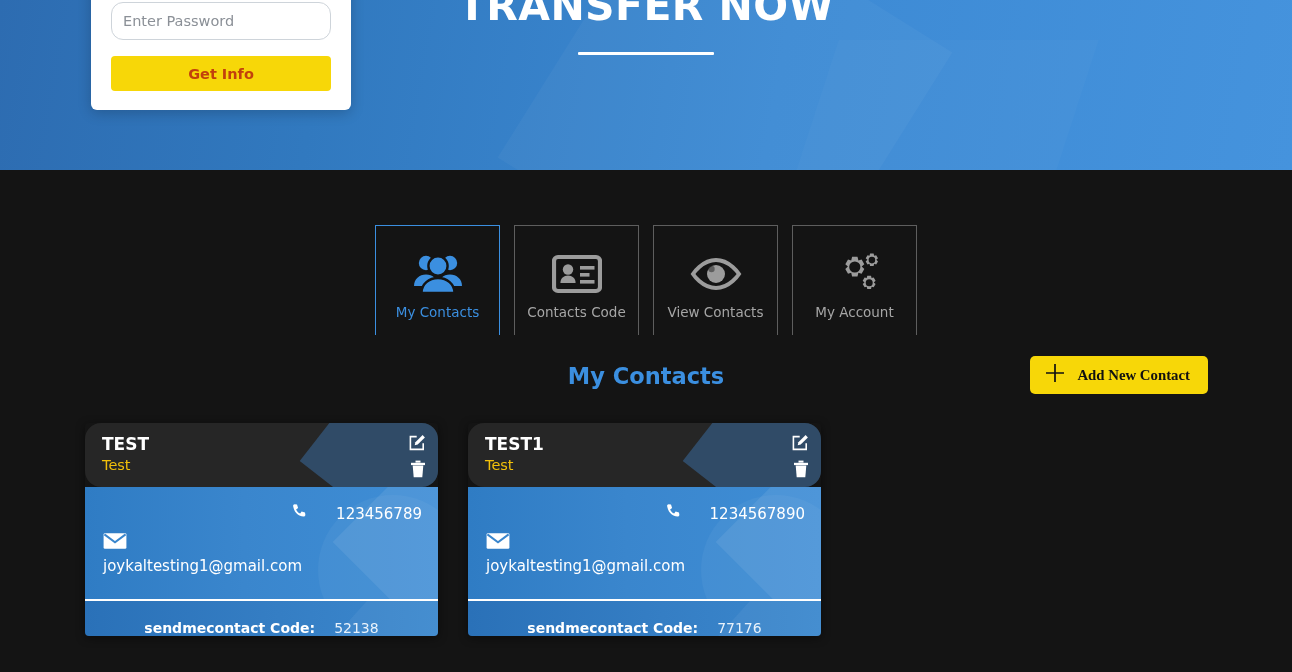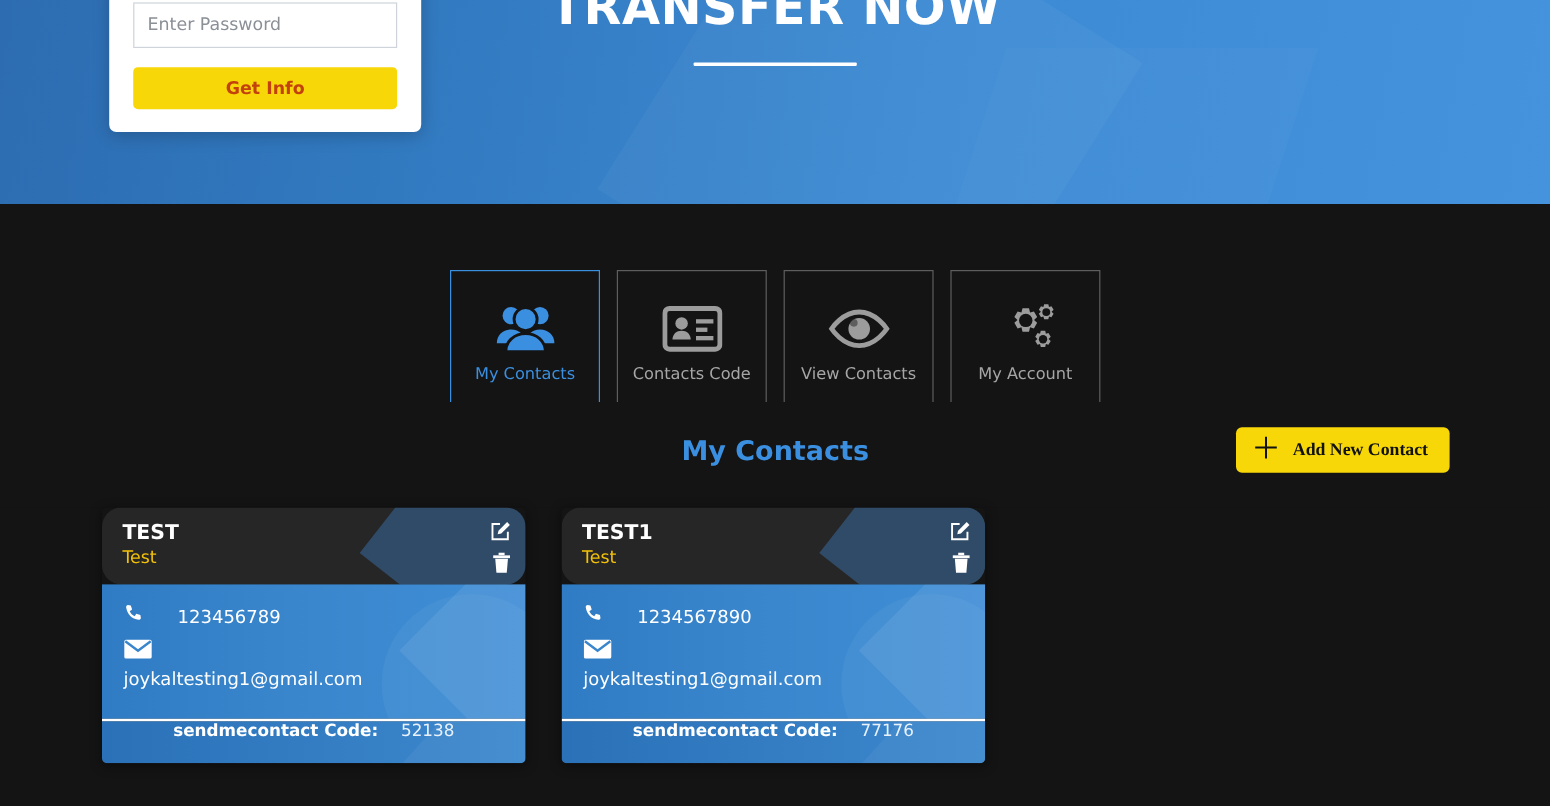--- a/index.html
+++ b/index.html
@@ -42,21 +42,21 @@
     border-radius: 6px;
     box-shadow: 0 3px 14px rgba(0,0,0,0.20);
     padding: 0 20px;
     z-index: 3;
   }
   .pw-input {
     position: absolute;
     left: 20px; top: 64px;
     width: 220px; height: 38px;
     border: 1px solid #ced4da;
-    border-radius: 0;
+    border-radius: 12px;
     background: #fff;
     font-family: inherit;
     font-size: 14.5px;
     color: #343a40;
     padding: 0 11px;
     outline: none;
   }
   .pw-input::placeholder { color: #8b9097; }
   .get-info-btn {
     position: absolute;
@@ -243,37 +243,38 @@
     right: -30px; top: 8px;
     width: 150px; height: 150px;
     border-radius: 50%;
     background: rgba(255,255,255,0.045);
     pointer-events: none;
   }
   .row-phone {
     position: relative; z-index: 2;
     display: flex; align-items: center; gap: 28px;
     margin-bottom: 8px;
+    justify-content: flex-end;
   }
   .row-phone .txt {
     font-size: 15px; color: #ffffff;
   }
   .row-email { position: relative; z-index: 2; }
   .row-email .txt {
     font-size: 15px; color: #ffffff;
     margin-top: 3px;
     white-space: nowrap;
   }
 
   .card-foot {
     position: relative;
     height: 37px;
     background: linear-gradient(90deg, #2a71b8 0%, #357ec4 55%, #3b88ce 100%);
     border-top: 2px solid #ffffff;
-    display: flex; align-items: flex-start; justify-content: center;
+    display: flex; align-items: flex-end; justify-content: center;
     overflow: hidden;
   }
   .card-foot-deco {
     position: absolute;
     right: -30px; top: -24px;
     width: 110px; height: 110px;
     background: rgba(255,255,255,0.055);
     transform: rotate(42deg);
     pointer-events: none;
   }

